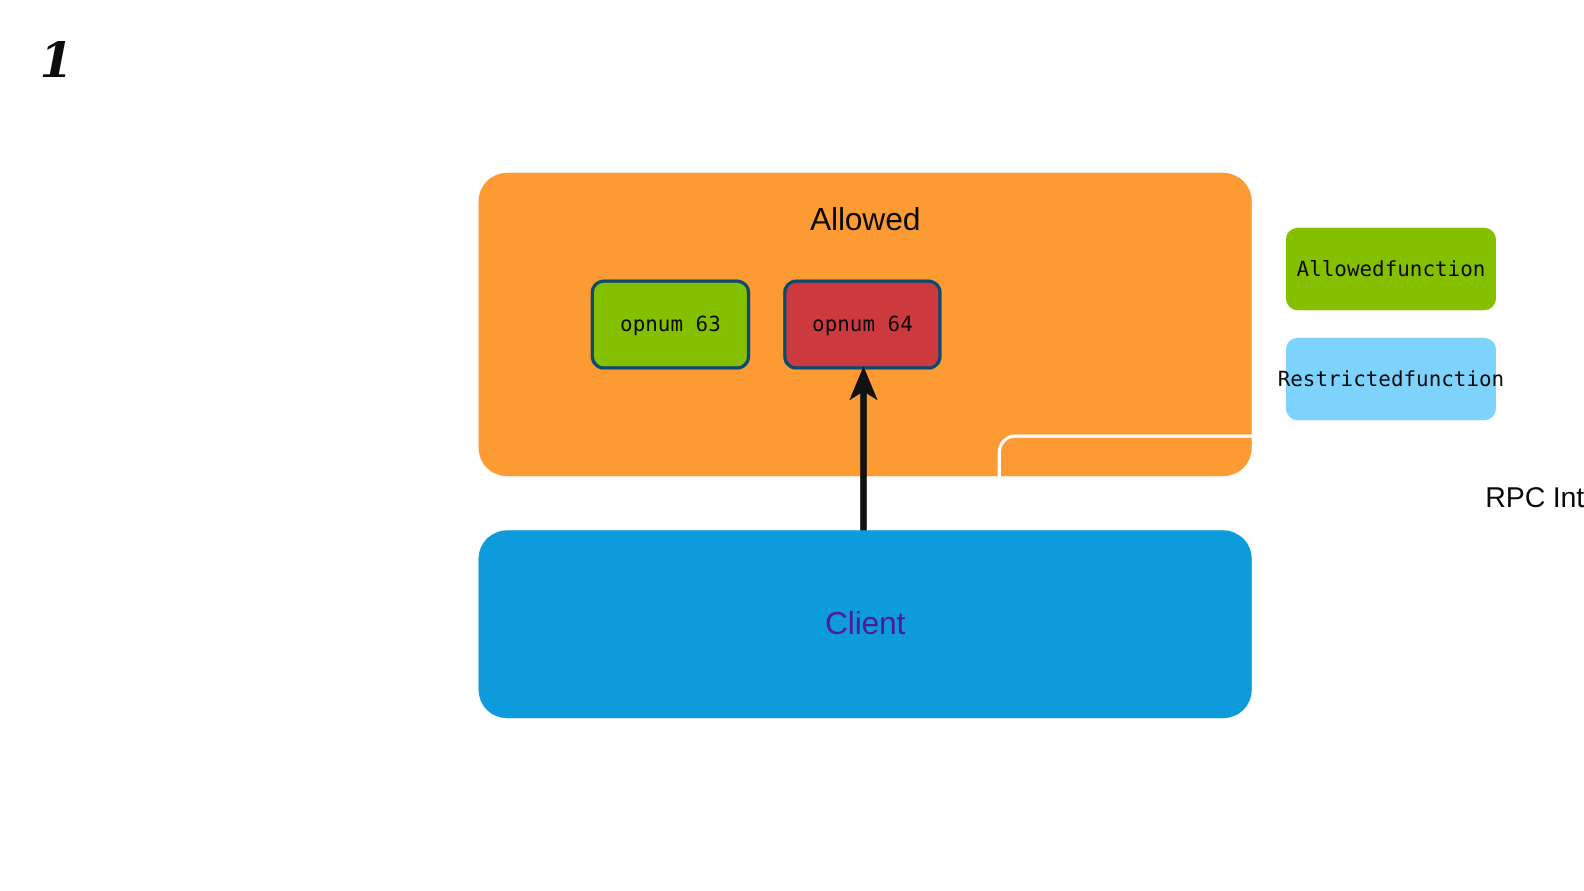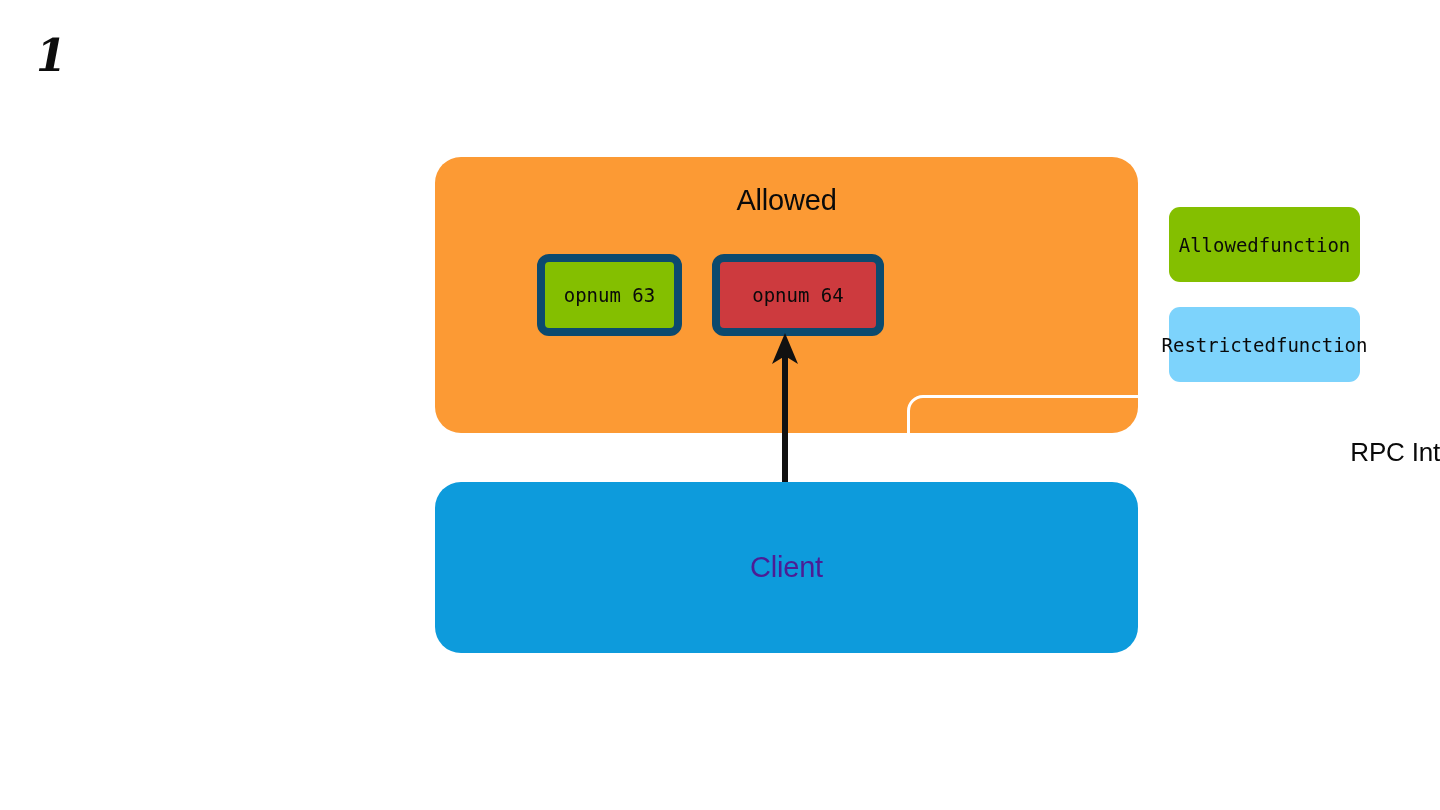--- a/index.html
+++ b/index.html
@@ -80,40 +80,40 @@
     font-family: "Liberation Sans", sans-serif;
     letter-spacing: -0.2px;
     white-space: nowrap;
   }
 
   
   .opnum {
     position: absolute;
     top: 254px;
     height: 82px;
-    border: 8px solid #0c4a6e;
+    border: 3px solid #0c4a6e;
     border-radius: 12px;
     box-sizing: border-box;
     display: flex;
     align-items: center;
     justify-content: center;
     font-family: "DejaVu Sans Mono", monospace;
     font-size: 19px;
     color: #0a0a0a;
     letter-spacing: 0px;
     white-space: pre;
   }
   .opnum-allowed {
     left: 537px;
     width: 145px;
     background: #84bf00;
   }
   .opnum-restricted {
     left: 712px;
-    width: 172px;
+    width: 144px;
     background: #cd3a3e;
   }
 
   
   .client-box {
     position: absolute;
     left: 435px;
     top: 482px;
     width: 703px;
     height: 171px;

